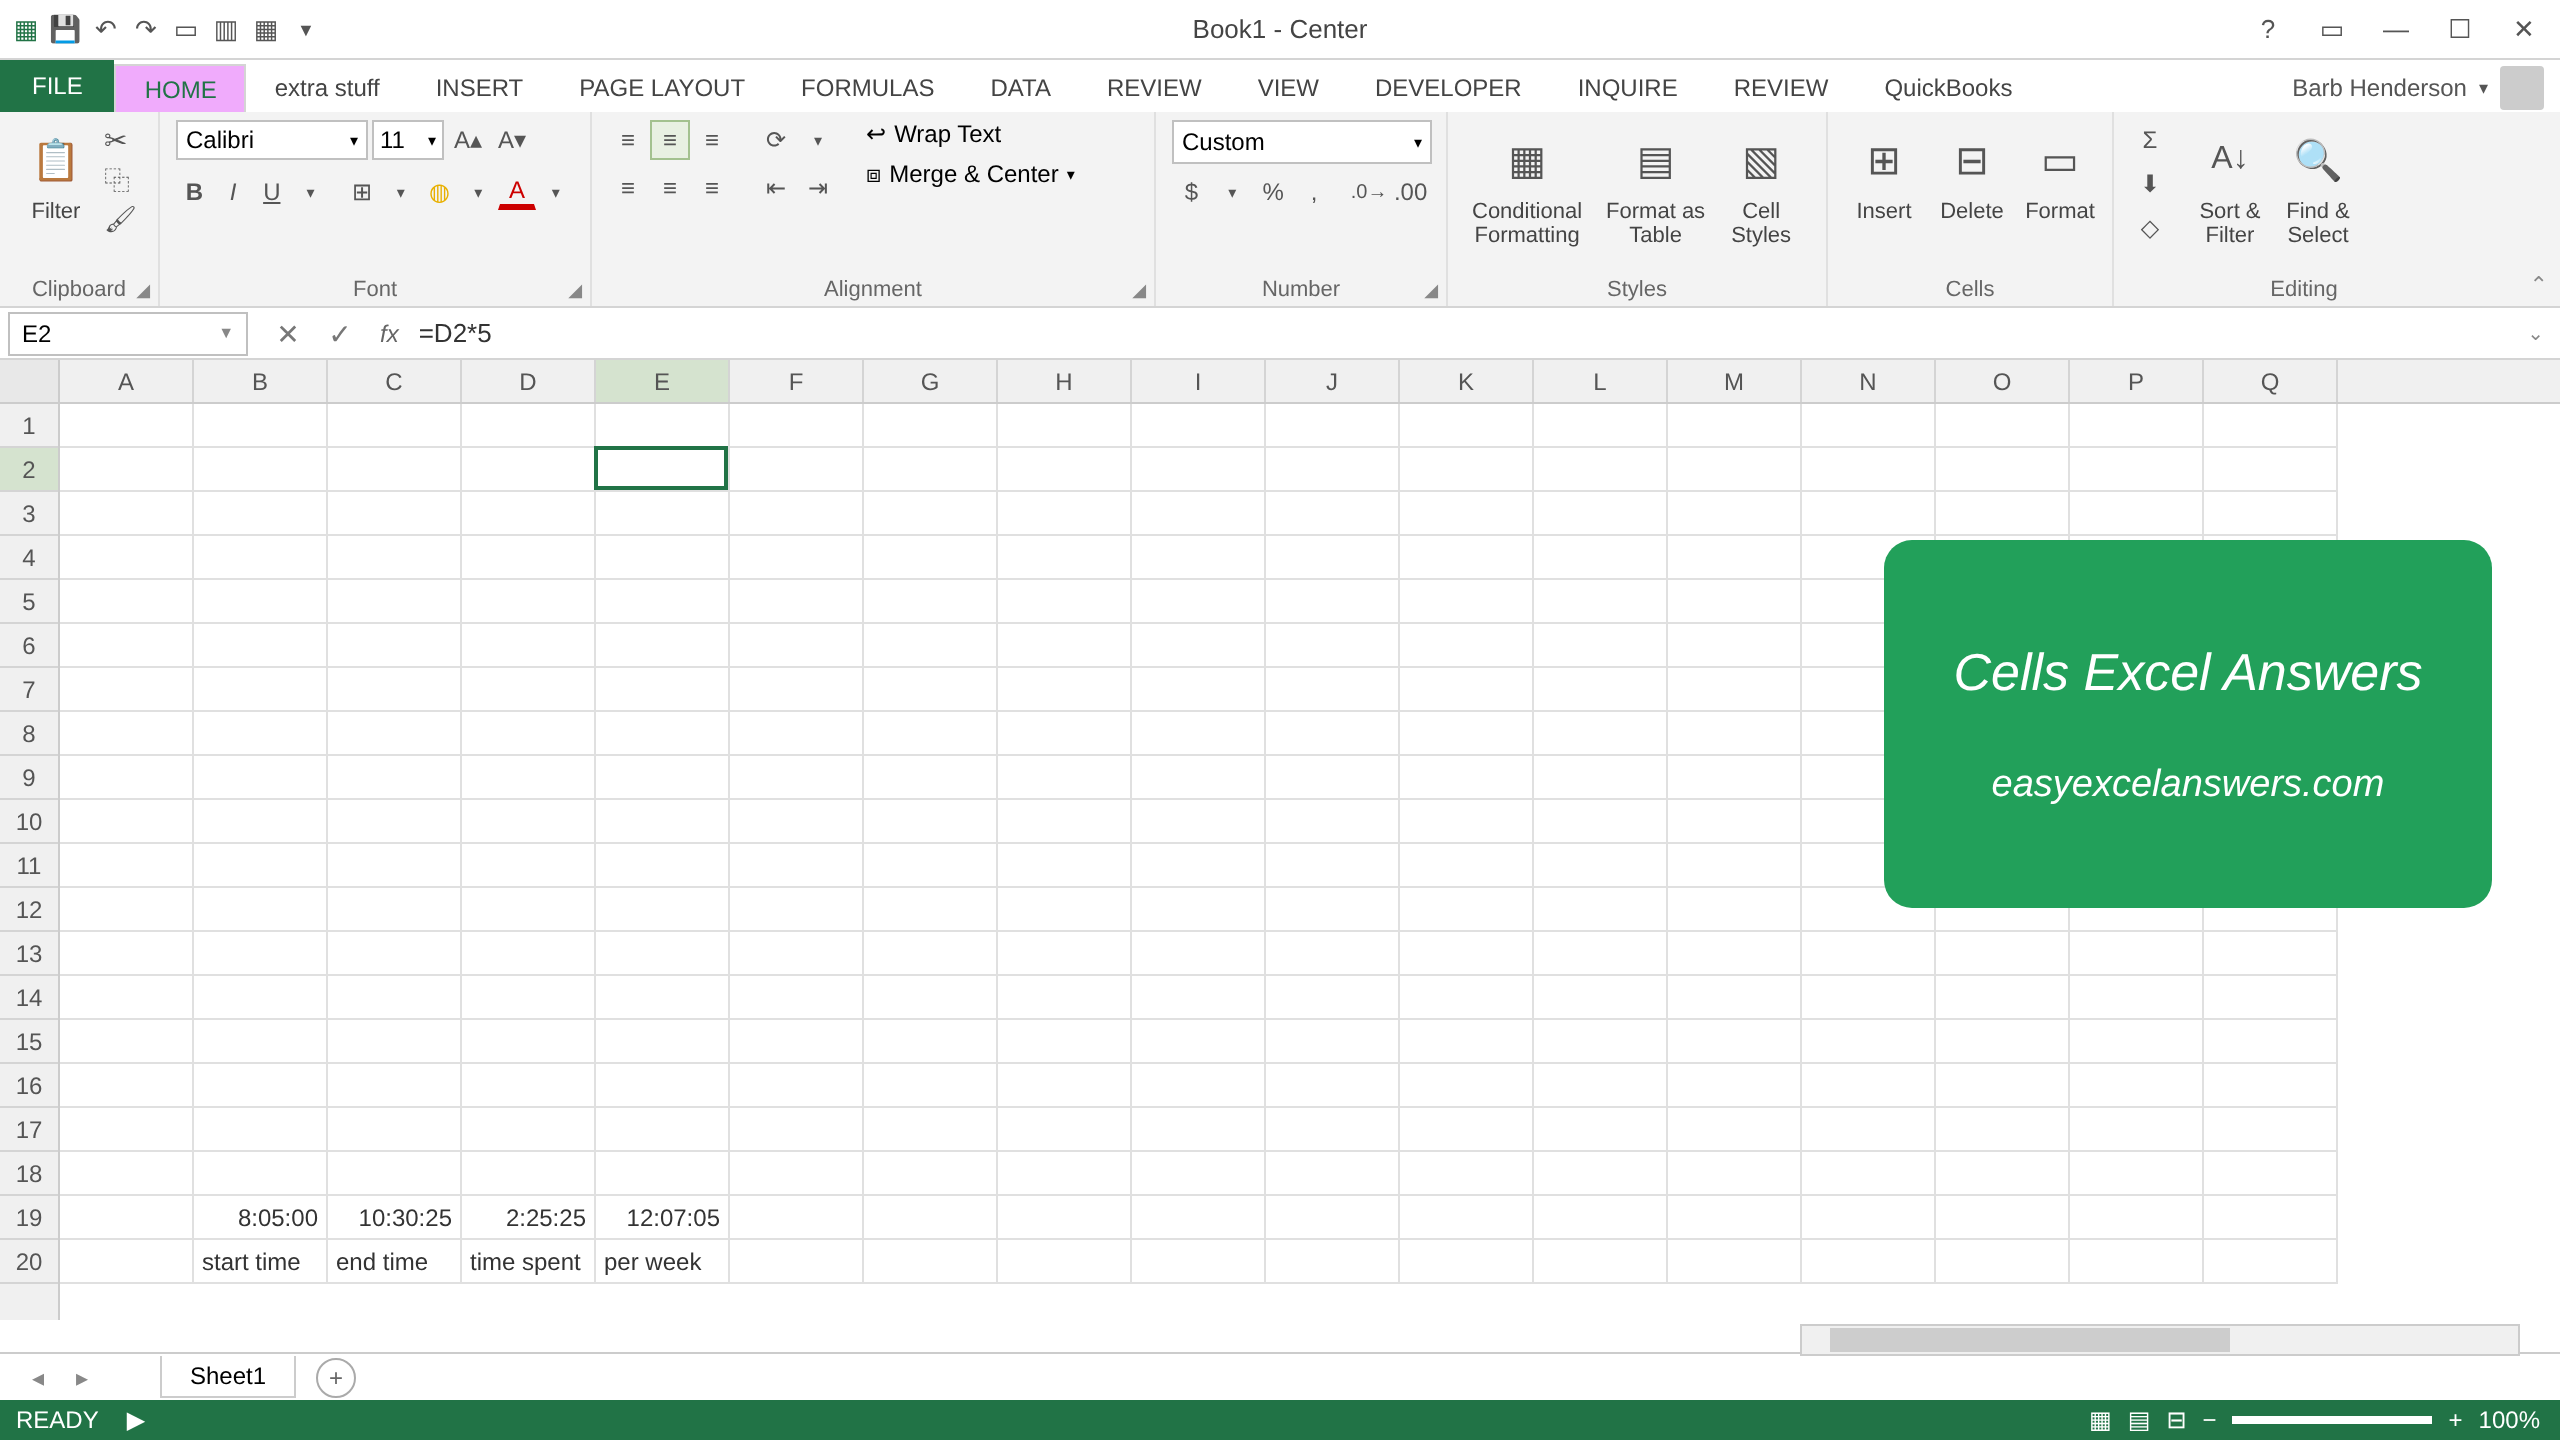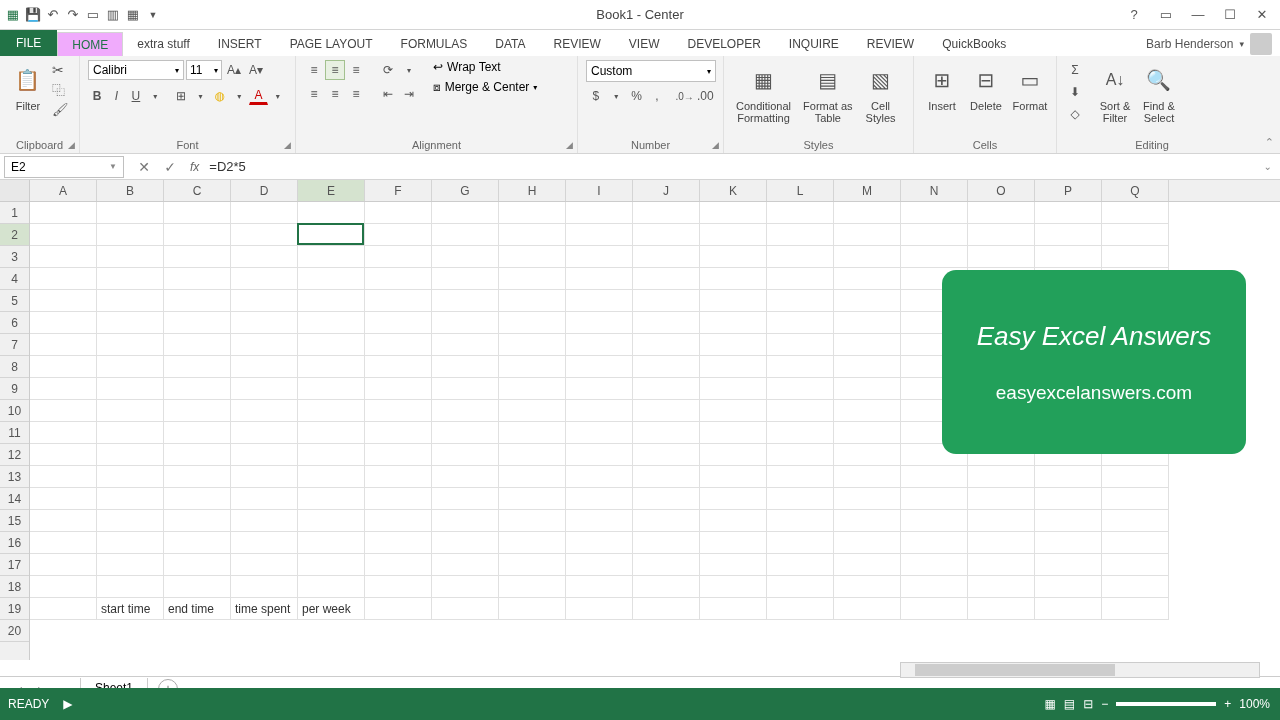--- a/index.html
+++ b/index.html
@@ -48,28 +48,28 @@
 .row-headers{width:30px;background:#f0f0f0;border-right:1px solid #ccc;}
 .rowh{height:22px;border-bottom:1px solid #d4d4d4;display:flex;align-items:center;justify-content:center;color:#555;font-size:12px;}
 .rowh.sel{background:#d5e3cf;}
 .cells{position:relative;flex:1;}
 .cell-row{display:flex;height:22px;}
 .cell{width:67px;height:22px;border-right:1px solid #e0e0e0;border-bottom:1px solid #e0e0e0;padding:2px 4px;font-size:12px;color:#333;text-align:right;display:flex;align-items:center;justify-content:flex-end;white-space:nowrap;}
 .cell.left{justify-content:flex-start;}
 .active-cell{position:absolute;border:2px solid #217346;pointer-events:none;}
 .overlay-card{position:absolute;right:34px;top:68px;width:304px;height:184px;background:#22a05a;border-radius:14px;color:#fff;display:flex;flex-direction:column;align-items:center;justify-content:center;font-family:Georgia,serif;}
 .overlay-card .t1{font-size:26px;margin-bottom:30px;font-style:italic;}
-.overlay-card .t2{font-size:19px;}
+.overlay-card .t2{font-size:19px;font-style:italic;}
 .sheet-tabs{position:absolute;bottom:20px;left:0;right:0;height:24px;background:#fff;border-top:1px solid #ccc;display:flex;align-items:center;}
 .nav-arrows{width:60px;display:flex;justify-content:space-around;color:#888;padding:0 8px;}
 .sheet-tab{padding:3px 14px;border:1px solid #ccc;border-top:none;background:#fff;font-size:12px;margin-left:20px;}
 .add-sheet{width:20px;height:20px;border:1px solid #aaa;border-radius:50%;display:flex;align-items:center;justify-content:center;margin-left:10px;color:#666;}
 .hscroll{position:absolute;right:20px;bottom:22px;width:360px;height:16px;background:#f0f0f0;border:1px solid #ccc;}
 .hscroll-thumb{position:absolute;left:14px;top:1px;width:200px;height:12px;background:#cdcdcd;}
-.statusbar{position:absolute;bottom:0;left:0;right:0;height:32px;background:#217346;color:#fff;display:flex;align-items:center;padding:0 8px;font-size:11px;}
+.statusbar{position:absolute;bottom:0;left:0;right:0;height:20px;background:#217346;color:#fff;display:flex;align-items:center;padding:0 8px;font-size:11px;}
 .statusbar .right{position:absolute;right:10px;display:flex;gap:8px;align-items:center;}
 .zoom-slider{width:100px;height:4px;background:#fff;position:relative;}
 .vcol{display:flex;flex-direction:column;}
 .collapse-r{position:absolute;right:6px;bottom:4px;color:#888;font-size:11px;}
 </style>
 </head>
 <body>
 
 <div class="titlebar">
   <div class="qat">
@@ -676,39 +676,58 @@
           <div class="cell"></div>
           <div class="cell"></div>
           <div class="cell"></div>
           <div class="cell"></div>
           <div class="cell"></div>
           <div class="cell"></div>
           <div class="cell"></div>
         </div>
         <div class="cell-row">
           <div class="cell"></div>
+          <div class="cell">8:05:00</div>
+          <div class="cell">10:30:25</div>
+          <div class="cell">2:25:25</div>
+          <div class="cell">12:07:05</div>
+          <div class="cell"></div>
+          <div class="cell"></div>
+          <div class="cell"></div>
+          <div class="cell"></div>
+          <div class="cell"></div>
+          <div class="cell"></div>
+          <div class="cell"></div>
+          <div class="cell"></div>
+          <div class="cell"></div>
+          <div class="cell"></div>
+          <div class="cell"></div>
+          <div class="cell"></div>
+        </div>
+        <div class="cell-row">
+          <div class="cell"></div>
           <div class="cell left">start time</div>
           <div class="cell left">end time</div>
           <div class="cell left">time spent</div>
           <div class="cell left">per week</div>
           <div class="cell"></div>
           <div class="cell"></div>
           <div class="cell"></div>
           <div class="cell"></div>
           <div class="cell"></div>
           <div class="cell"></div>
           <div class="cell"></div>
           <div class="cell"></div>
           <div class="cell"></div>
           <div class="cell"></div>
           <div class="cell"></div>
           <div class="cell"></div>
         </div>
     <div class="overlay-card">
-        <div class="t1">Easy Excel Answers</div>
+        <div class="t1">Cells Excel Answers</div>
         <div class="t2">easyexcelanswers.com</div>
       </div>
         <div class="active-cell" style="left: 267px; top: 21px; width: 67px; height: 22px;"></div>
       </div>
   </div>
 </div>
 
 <div class="sheet-tabs">
   <div class="nav-arrows">
       <span>◂</span>

